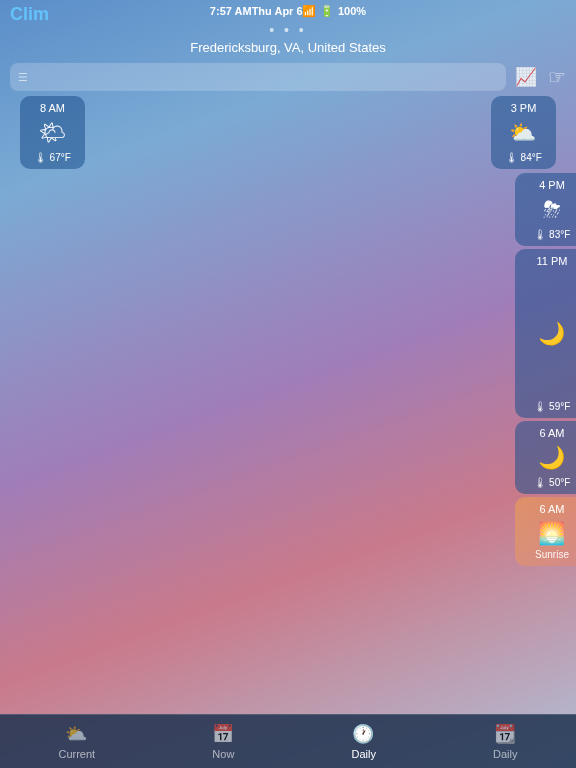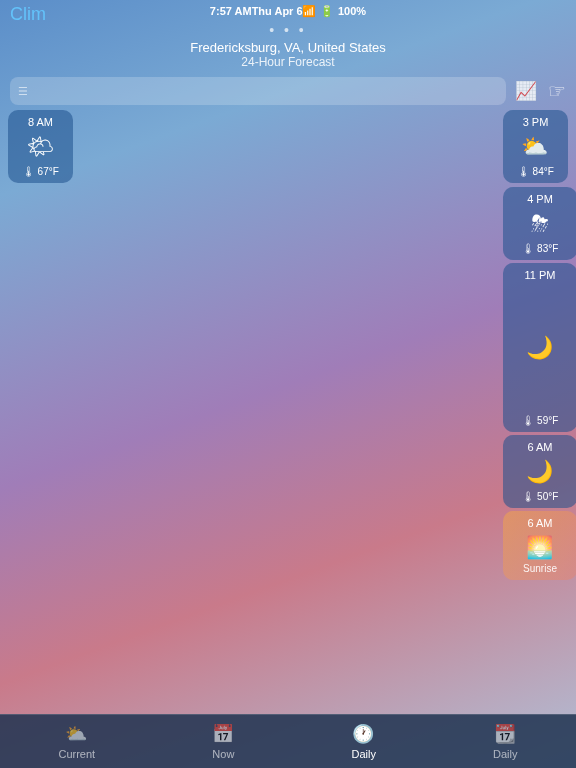--- a/index.html
+++ b/index.html
@@ -69,21 +69,21 @@
       min-width: 68px;
       background: rgba(30,80,140,0.55);
       border-radius: 10px;
       display: flex;
       flex-direction: column;
       align-items: center;
       padding: 6px 4px;
       color: white;
       font-size: 11px;
       flex-shrink: 0;
-      margin: 0 4px;
+      margin: 0 16px;
     }
     .hour-cell .time { font-size: 11px; font-weight: 500; margin-bottom: 4px; }
     .hour-cell .weather-icon { font-size: 22px; margin: 2px 0; }
     .hour-cell .temp { font-size: 10px; margin-top: 4px; text-align: center; }
     .hour-cell.sunrise {
       background: rgba(30,80,140,0.55);
     }
     .hour-cell .sunrise-label {
       font-size: 10px;
       color: rgba(255,255,255,0.9);
@@ -124,21 +124,21 @@
       color: rgba(255,255,255,0.6);
       font-size: 11px;
       gap: 3px;
     }
     .nav-item.active { color: white; }
     .nav-item .nav-icon { font-size: 18px; }
 
     .app-logo {
       color: rgba(100,200,255,0.9);
       font-size: 18px;
-      font-weight: 400;
+      font-weight: 700;
       position: absolute;
       top: 4px;
       left: 10px;
     }
   </style>
 </head>
 <body>
 
 <div class="app-logo">Clim</div>
 
@@ -148,21 +148,20 @@
   <div class="status-right">
     <span>📶</span>
     <span>🔋</span>
     <span>100%</span>
   </div>
 </div>
 
 <div class="header">
   <div class="dots">• • •</div>
   <div class="location">Fredericksburg, VA, United States</div>
-  <div class="forecast-type">24-Hour Forecast</div>
 </div>
 
 <div class="toolbar">
   <div style="flex:1; display:flex; align-items:center; background:rgba(255,255,255,0.2); border-radius:8px; height:28px; padding:0 8px;">
     <span style="font-size:11px; color:rgba(255,255,255,0.6);">☰</span>
   </div>
   <span class="chart-icon">📈</span>
   <span class="hand-icon">☞</span>
 </div>
 

